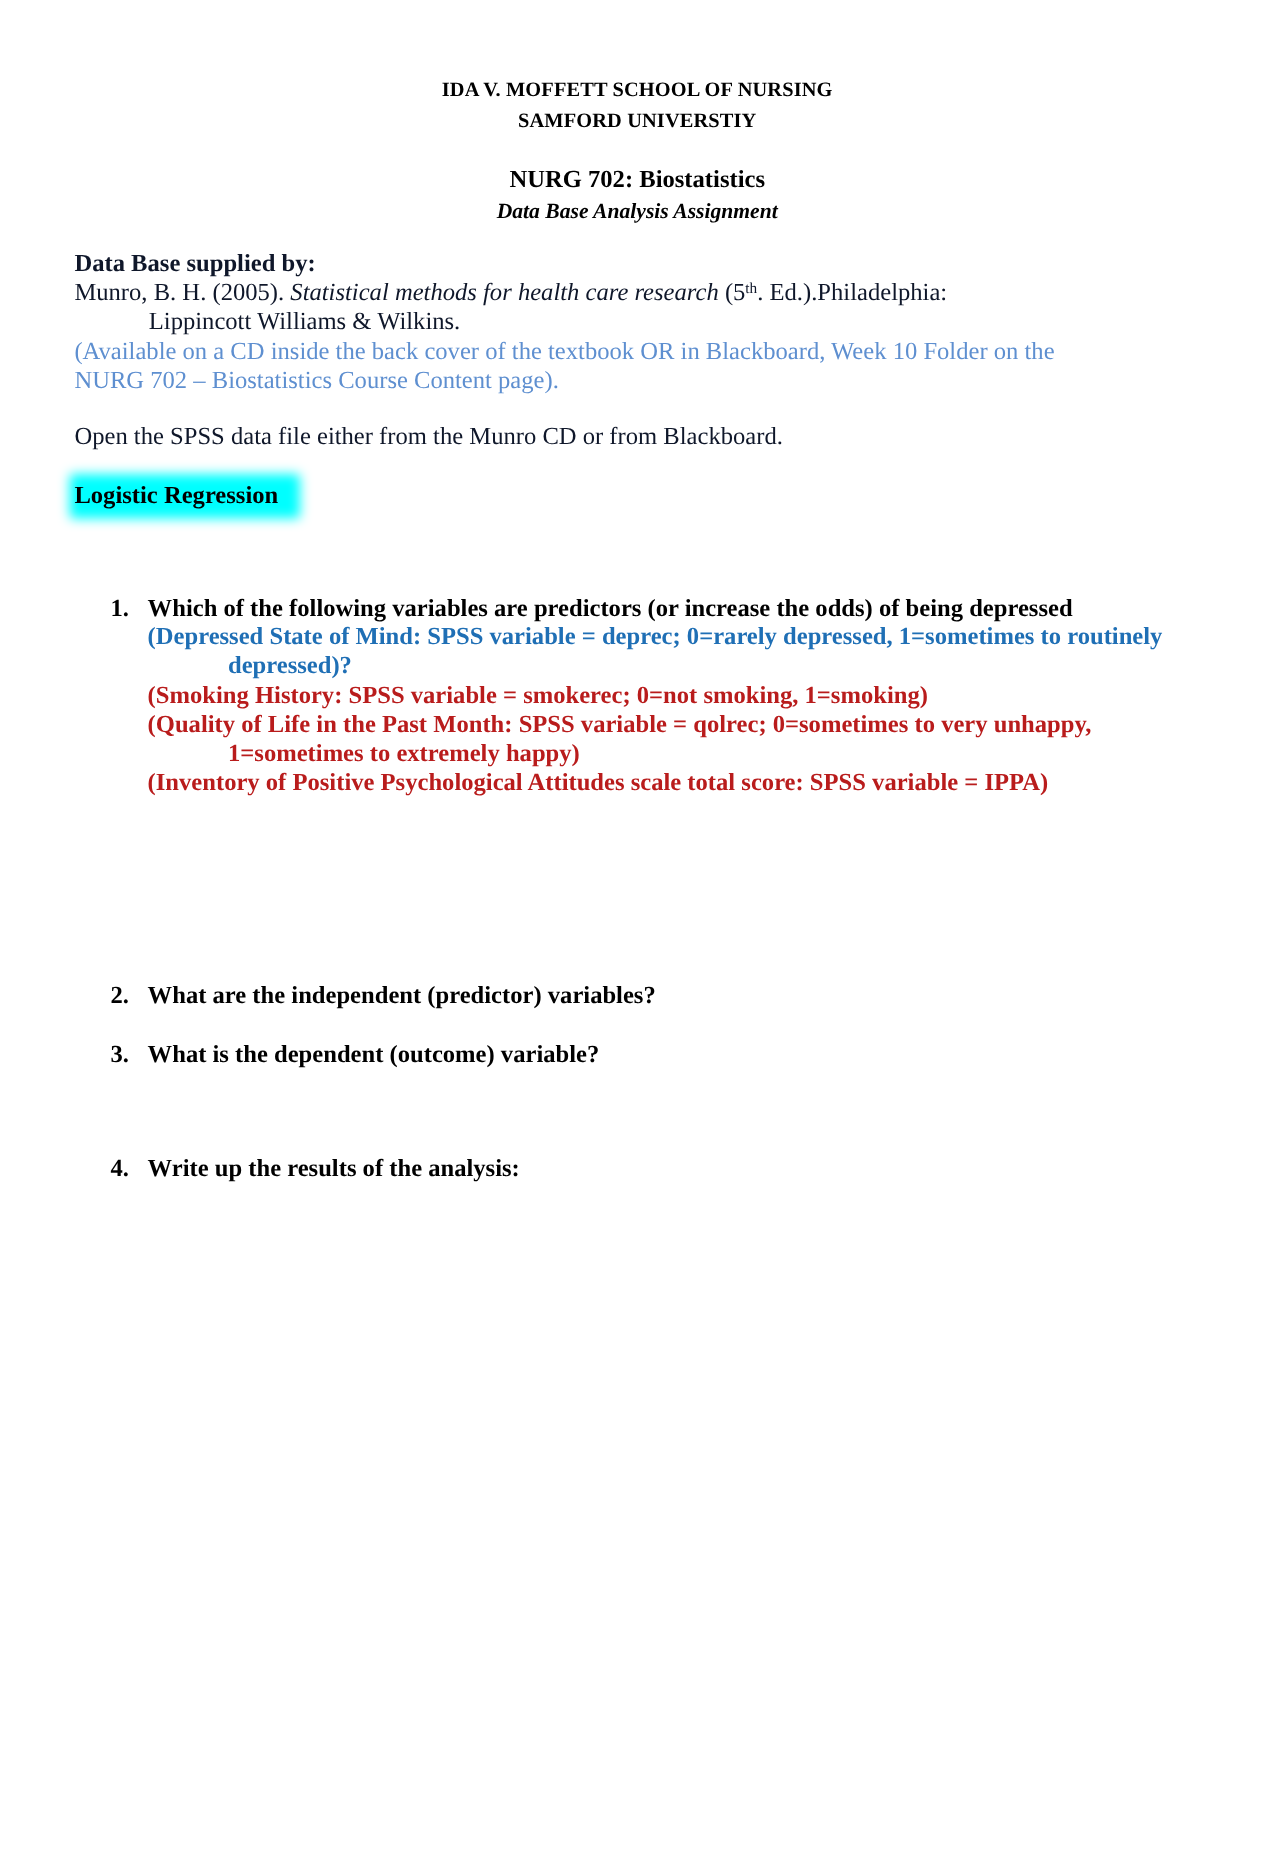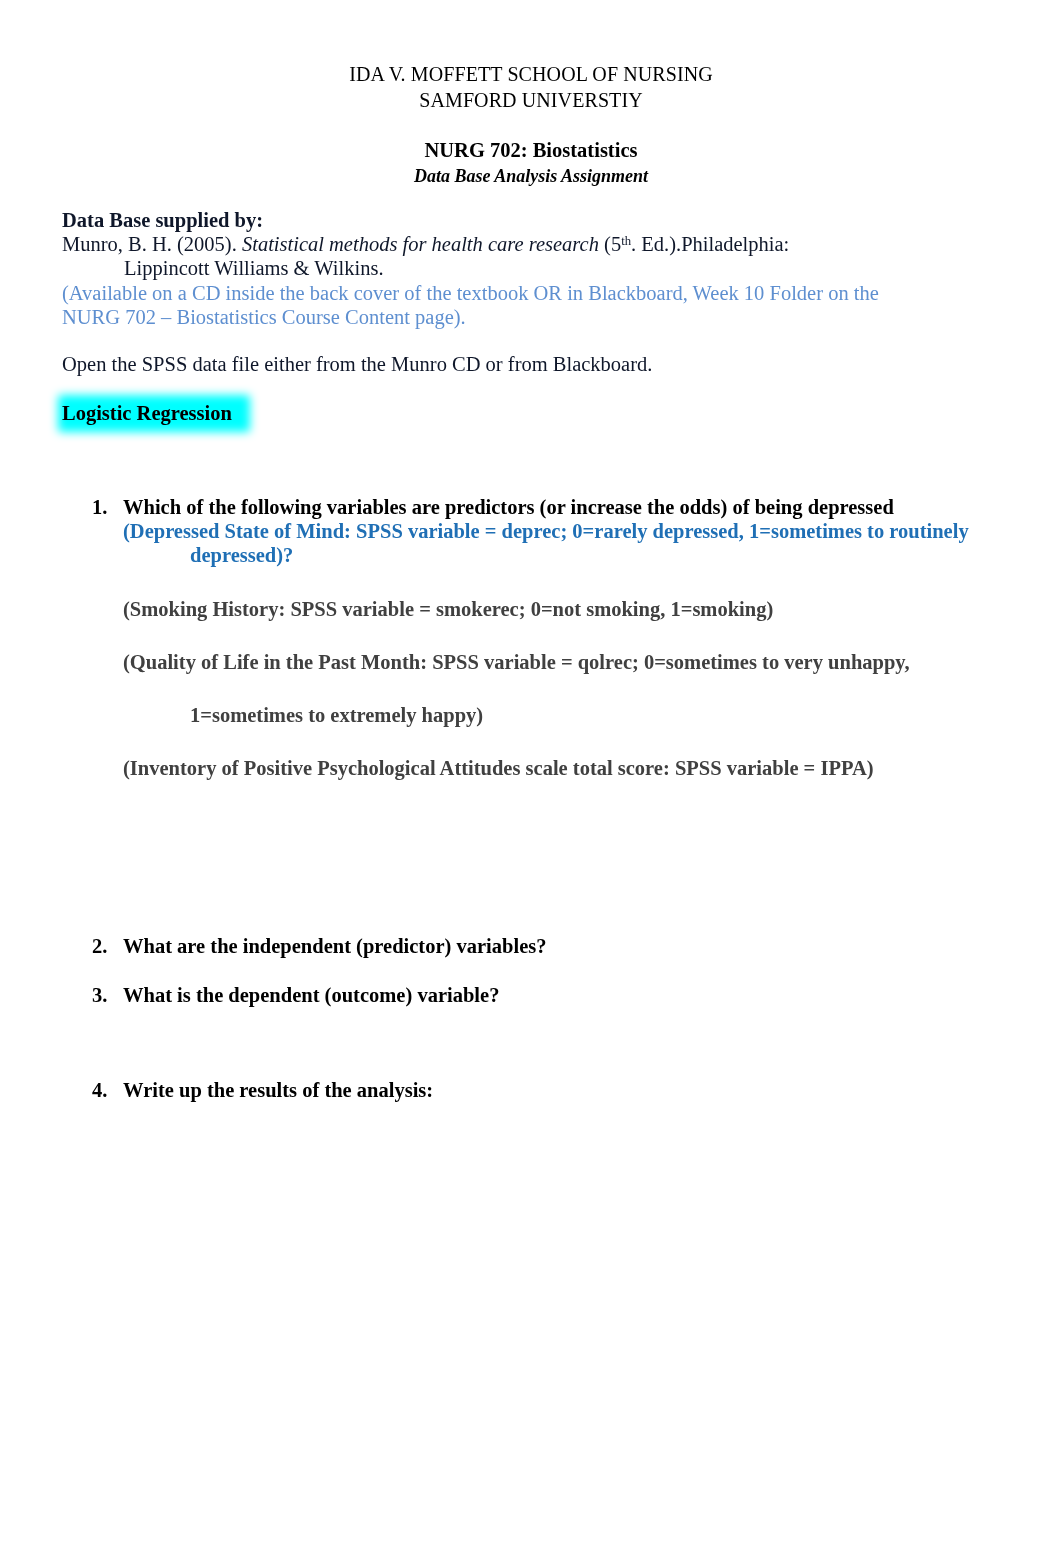--- a/index.html
+++ b/index.html
@@ -24,22 +24,22 @@
 
   
   .doc-header {
     position: absolute;
     left: 0;
     top: 62px;
     width: 1062px;
     text-align: center;
   }
   .hdr-line {
-    font-size: 20px;
-    font-weight: normal;
+    font-size: 17px;
+    font-weight: bold;
     line-height: 25.5px;
     letter-spacing: 0.1px;
     white-space: nowrap;
   }
   .hdr-spacer {
     height: 25px;
   }
   .hdr-course {
     font-size: 20.5px;
     font-weight: bold;
@@ -129,21 +129,21 @@
     margin: 0;
   }
   .sub {
     font-size: 20.5px;
     font-weight: bold;
     line-height: 24.2px;
     margin: 0;
     padding-left: 61px;
   }
   .sub.blue { color: #1f6fb5; }
-  .sub.pink { color: #404040; margin-top: 29px; }
+  .sub.pink { color: #b91c1c; }
   .sub-ind {
     padding-left: 128px;
   }
   .null-hyp {
     font-size: 20.5px;
     font-weight: bold;
     line-height: 24.2px;
     margin: 0;
     padding-left: 61px;
   }

